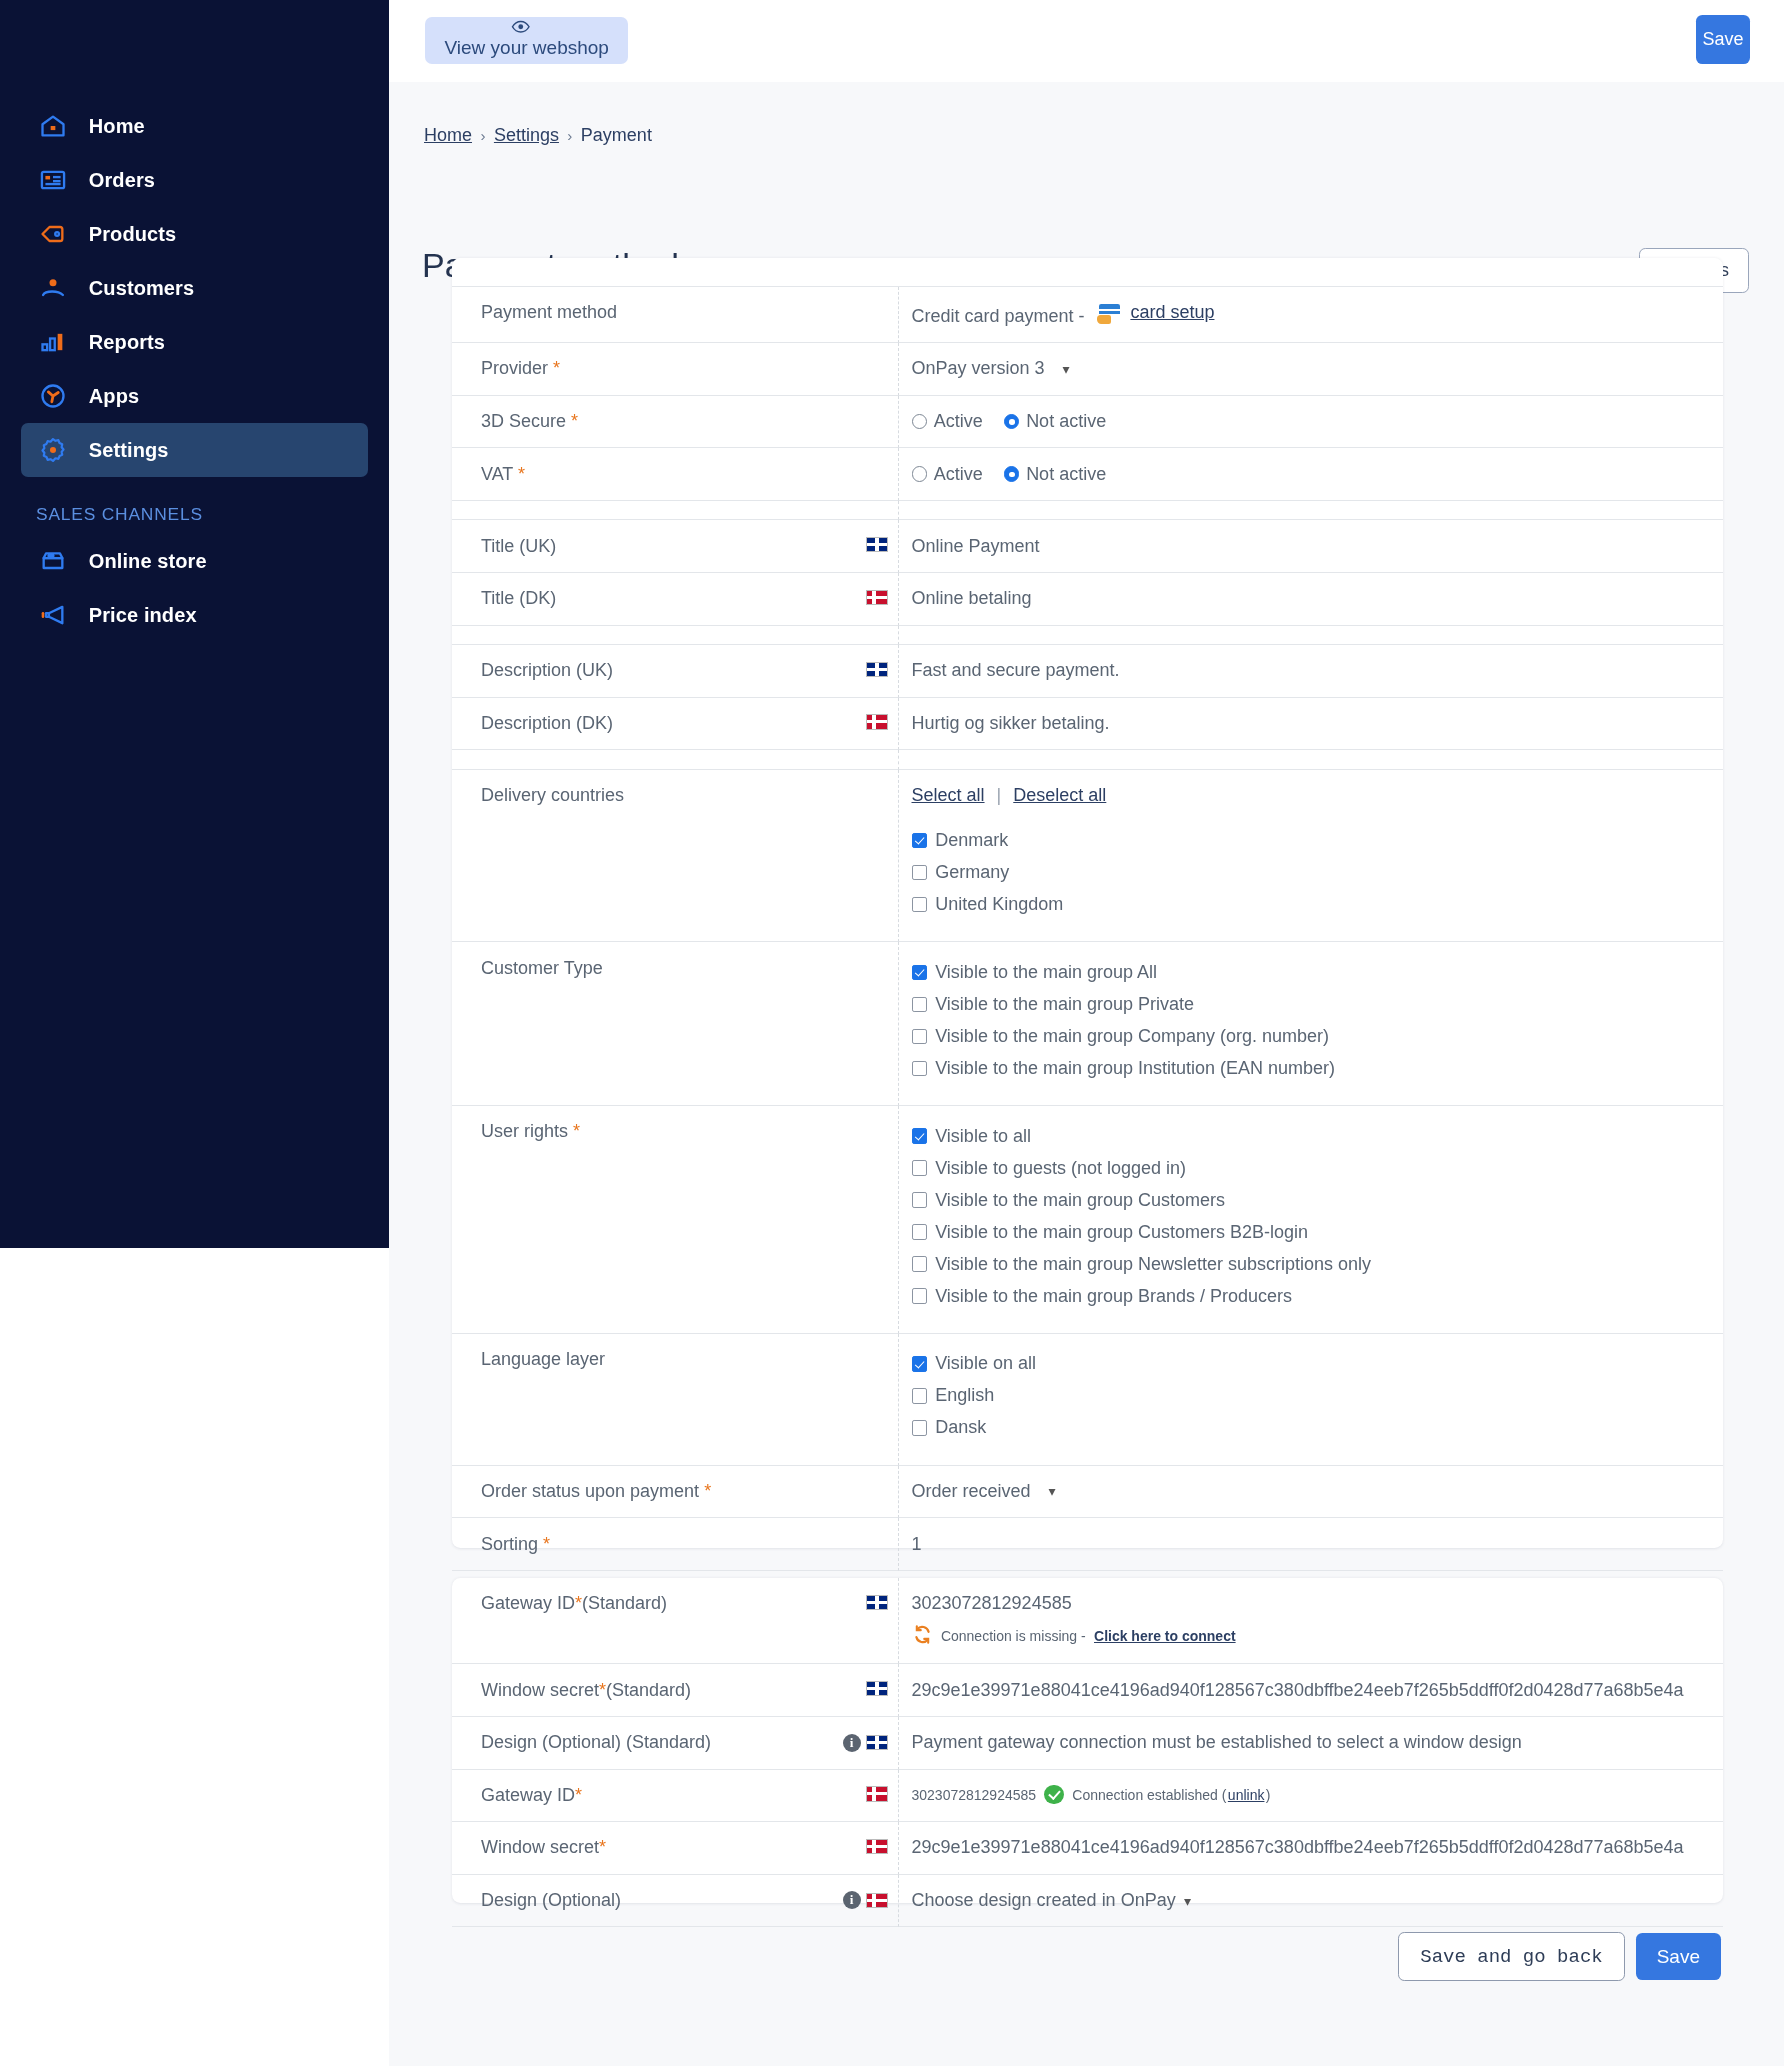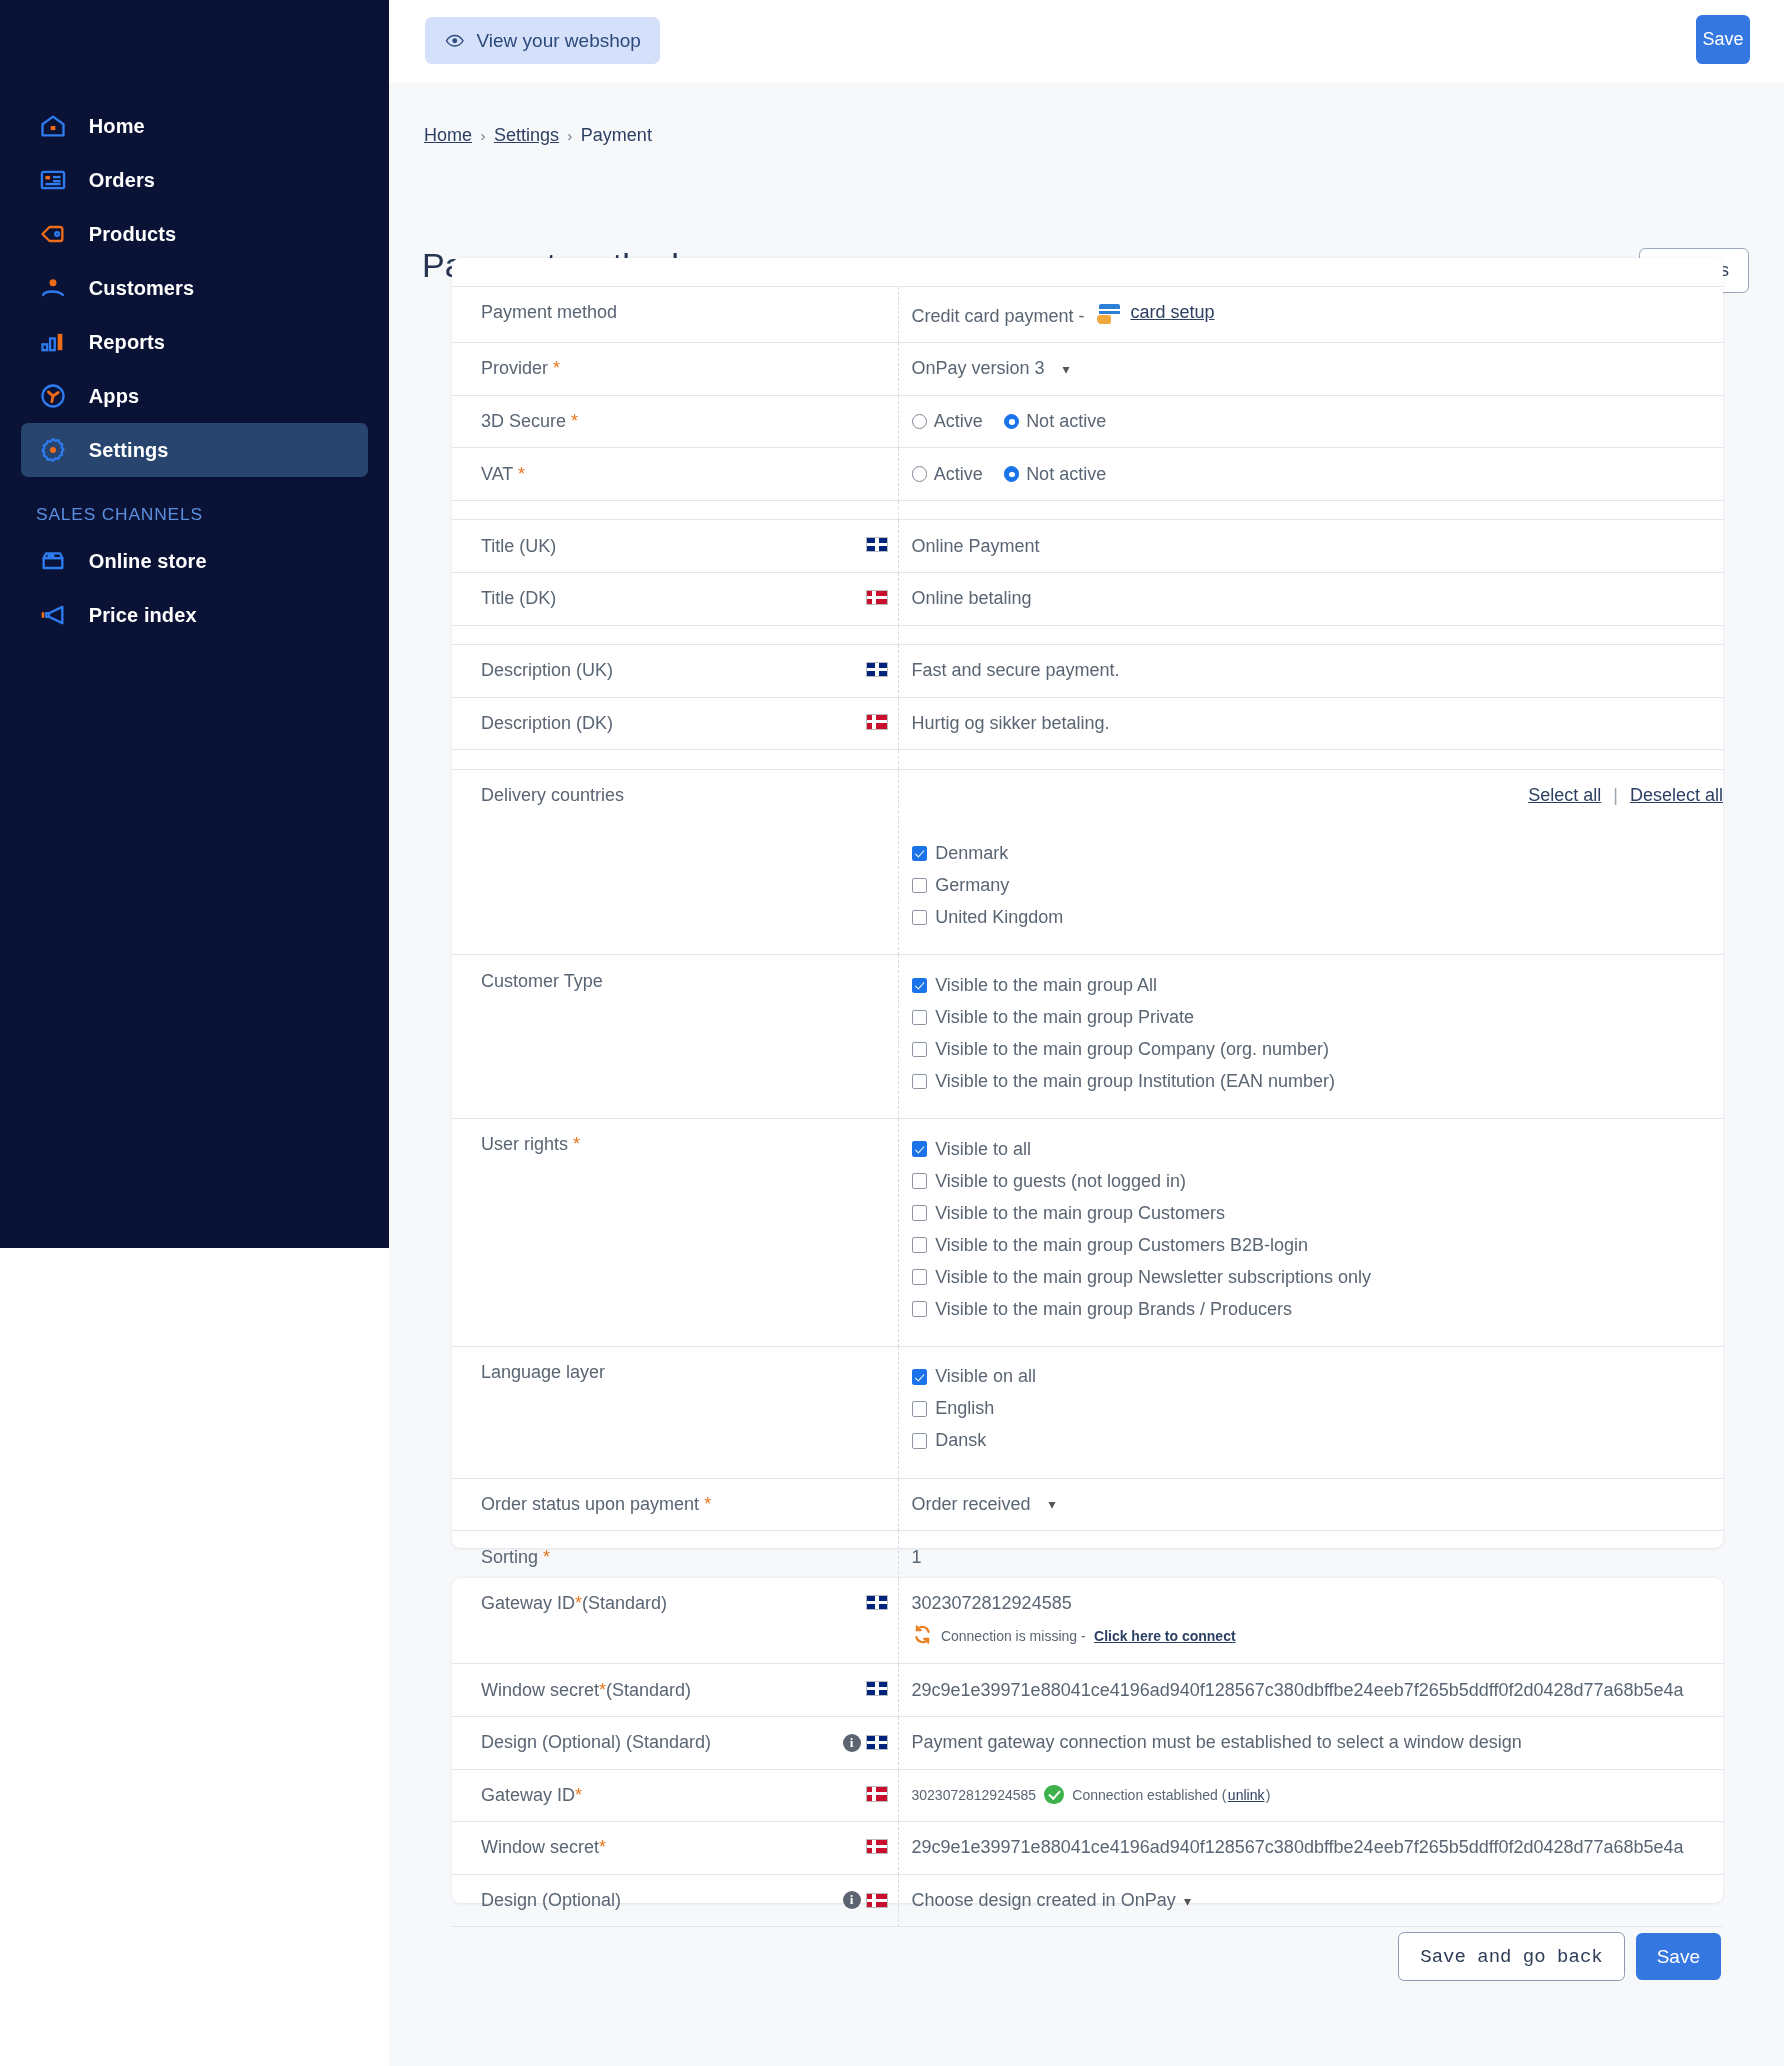--- a/index.html
+++ b/index.html
@@ -57,20 +57,21 @@
     position:absolute; left:36px; top:17.4px;
     height: 47px;
     background:#d5e0fb;
     border:none; border-radius:7px;
     display:flex; align-items:center;
     padding: 0 19.5px;
     cursor:pointer;
     color:#2c4a7c;
     font-size: 19px;
     font-family:"Liberation Sans", sans-serif;
+    flex-direction:column;
   }
   #view-webshop .eye { margin-right:12.5px; display:flex; }
   #topbar-save {
     position:absolute; right:34px; top:15.3px;
     width: 54px; height: 49px;
     background:#3577e0; color:#fff;
     border:none; border-radius:6.3px;
     font-size: 18px;
     font-family:"Liberation Sans", sans-serif;
     cursor:pointer;
@@ -492,21 +493,21 @@
     </div>
 
     <div class="row spacer-row">
       <div class="lbl"></div>
         <div class="val"></div>
     </div>
 
     <div class="row">
       <div class="lbl">Delivery countries</div>
       <div class="val">
-        <div style="margin-bottom:37px;text-align:right;">
+        <div style="margin-bottom:24px;">
           <span class="link">Select all</span>
           <span style="margin:0 7px;color:#9aa3b0;">|</span>
           <span class="link">Deselect all</span>
         </div>
         <div class="chk-line">
           <span class="chk on"></span>
           <span>Denmark</span>
         </div>
         <div class="chk-line">
           <span class="chk"></span>

